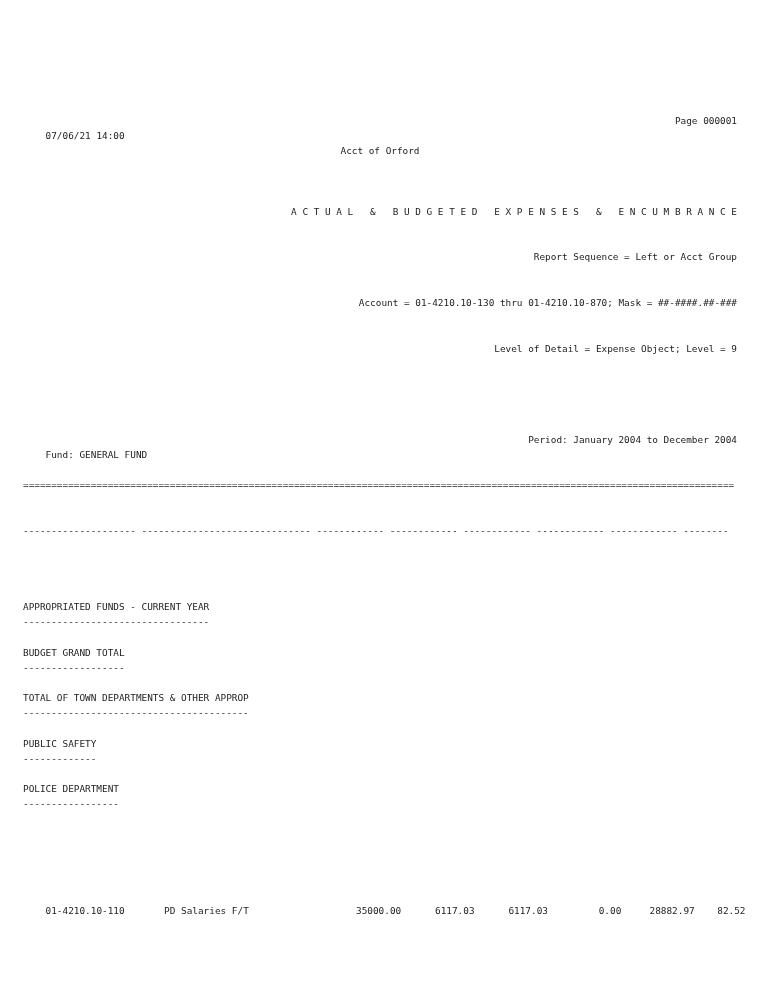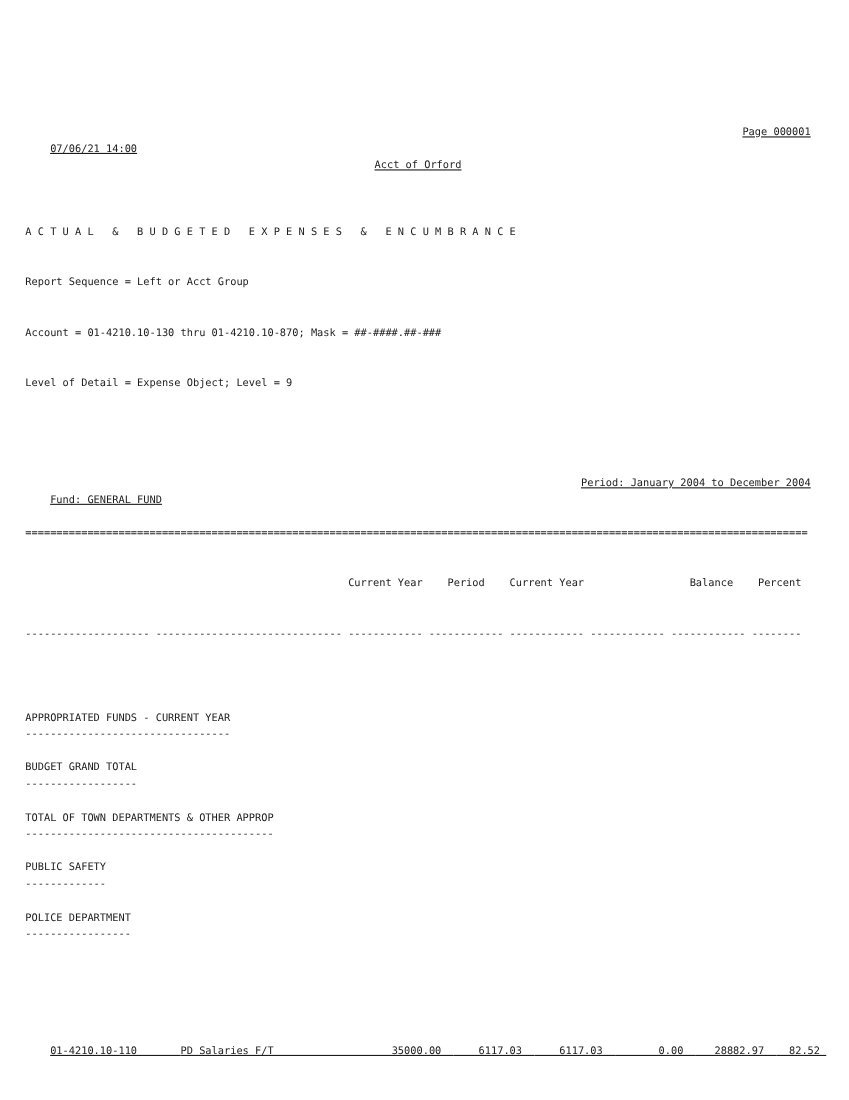--- a/index.html
+++ b/index.html
@@ -6,24 +6,24 @@
   body{width:772px;height:1000px;overflow:hidden;}
   .page{
     padding:67px 0 0 23px;
     font-family:"DejaVu Sans Mono","Liberation Mono",monospace;
     font-size:9.4px;
     line-height:15.2px;
     color:#1c1c1c;
     white-space:pre;
   }
   .line{height:15.2px;position:relative;width:714px;}
-  .ctr{text-align:left;}
+  .ctr{text-align:right;}
   .triple .c{position:absolute;left:50%;transform:translateX(-50%);}
   .triple .r{position:absolute;right:0;top:0;}
-  span{display:inline;text-decoration:underline;}
+  span{display:inline;}
 </style>
 </head>
 <body style="background: rgb(255, 255, 255);">
 
 <div class="page" style="color: rgb(28, 28, 28);">
 
   <div class="line triple">
     <span>07/06/21 14:00</span>
     <span class="c">Acct of Orford</span>
     <span class="r">Page 000001</span>
@@ -32,21 +32,20 @@
   <div class="line ctr">A C T U A L   &amp;   B U D G E T E D   E X P E N S E S   &amp;   E N C U M B R A N C E</div>
   <div class="line ctr">Report Sequence = Left or Acct Group</div>
   <div class="line ctr">Account = 01-4210.10-130 thru 01-4210.10-870; Mask = ##-####.##-###</div>
   <div class="line ctr">Level of Detail = Expense Object; Level = 9</div>
   <div class="line"></div>
   <div class="line triple">
     <span>Fund: GENERAL FUND</span>
     <span class="r">Period: January 2004 to December 2004</span>
   </div>
   <div class="line" id="sep-line">==============================================================================================================================</div>
-  <div class="line" id="col-header-1">                                                    Current Year    Period    Current Year                 Balance    Percent</div>
   <div class="line" id="col-dashes">-------------------- ------------------------------ ------------ ------------ ------------ ------------ ------------ --------</div>
 
   <div id="sections"><div class="line"></div><div class="line">APPROPRIATED FUNDS - CURRENT YEAR</div><div class="line">---------------------------------</div><div class="line"></div><div class="line">BUDGET GRAND TOTAL</div><div class="line">------------------</div><div class="line"></div><div class="line">TOTAL OF TOWN DEPARTMENTS &amp; OTHER APPROP</div><div class="line">----------------------------------------</div><div class="line"></div><div class="line">PUBLIC SAFETY</div><div class="line">-------------</div><div class="line"></div><div class="line">POLICE DEPARTMENT</div><div class="line">-----------------</div></div>
 
   <div id="rows">
   <div class="line">
     <span>01-4210.10-110       </span><span>PD Salaries F/T                </span><span>   35000.00  </span><span>    6117.03  </span><span>    6117.03  </span><span>       0.00  </span><span>   28882.97  </span><span>  82.52 </span>
   </div>
 
   

